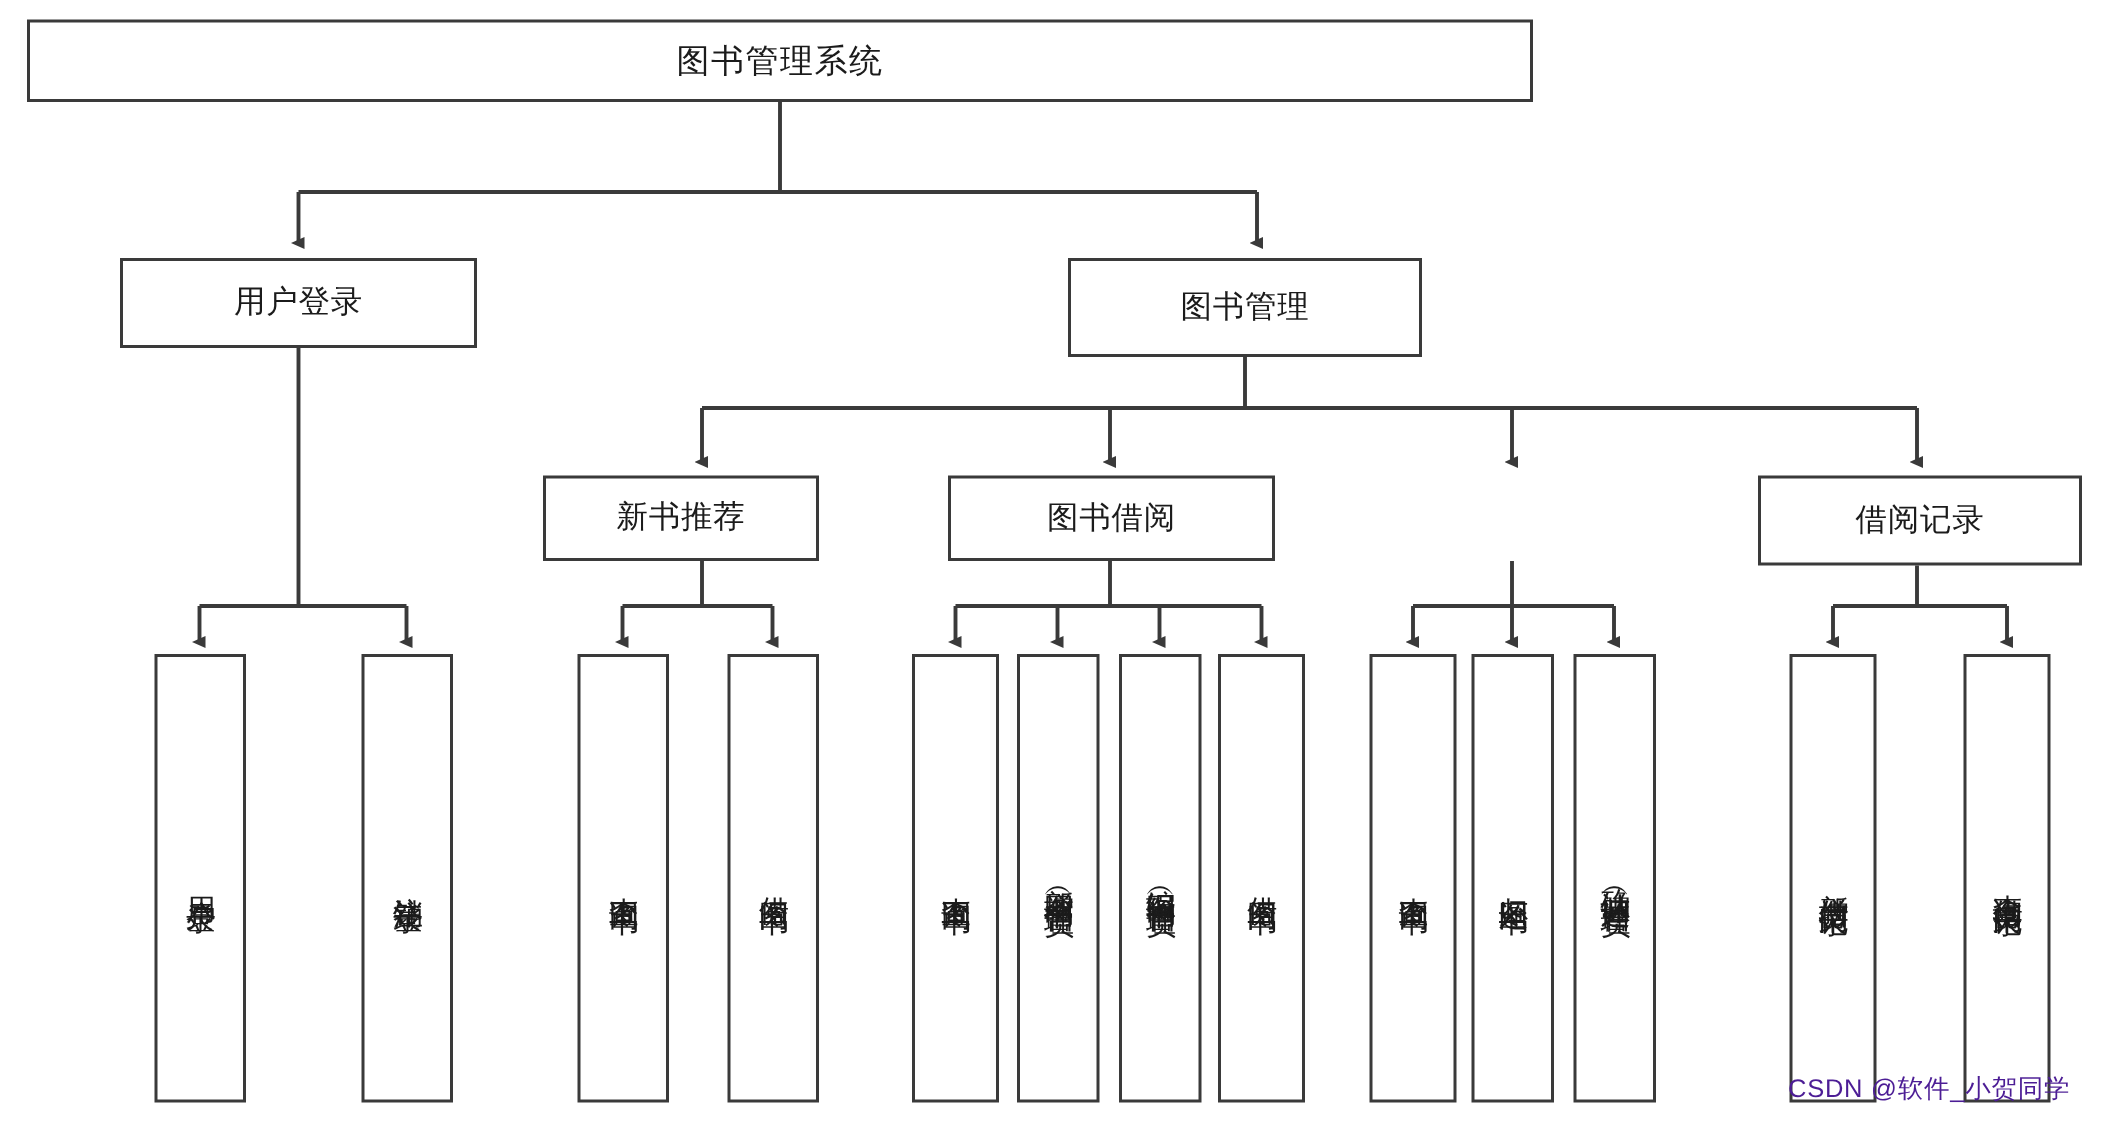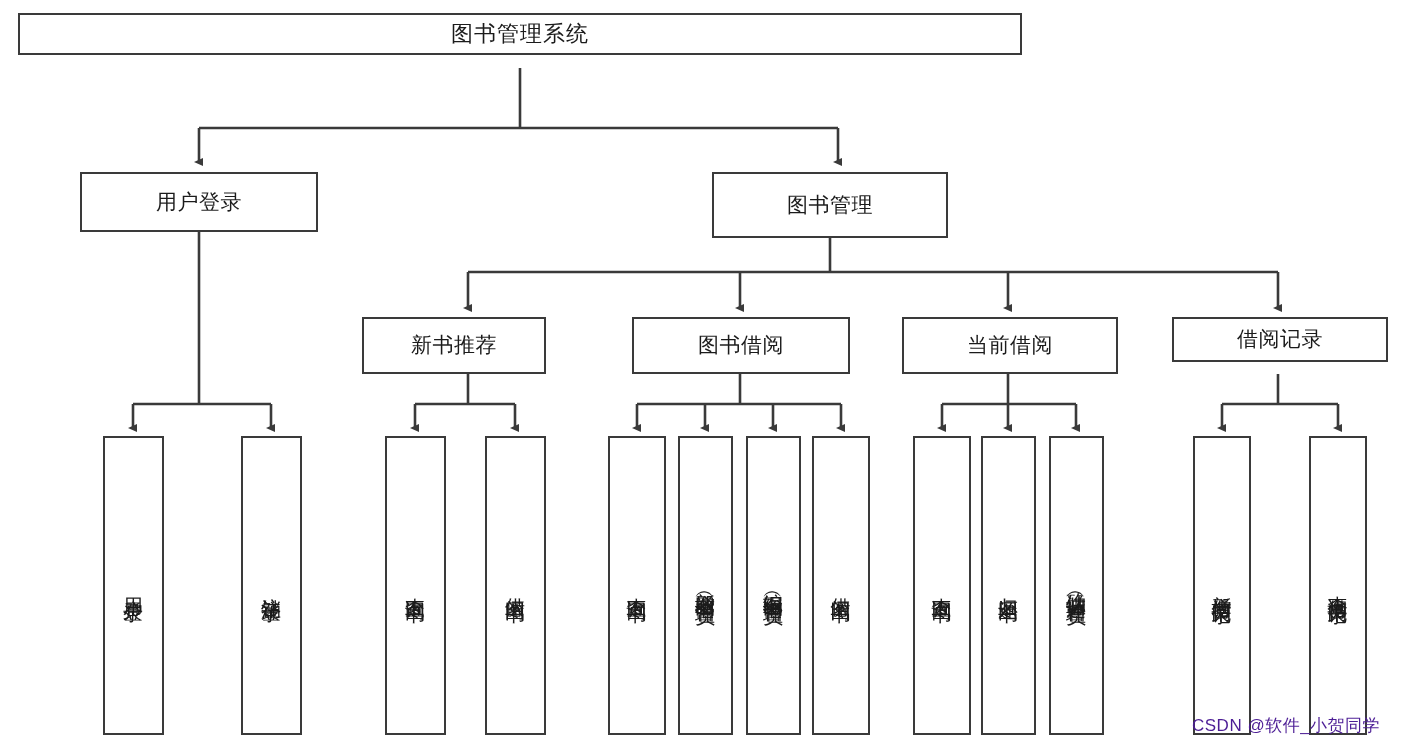--- a/index.html
+++ b/index.html
@@ -119,45 +119,42 @@
       <path d="M1008,404 L1008,428" marker-end="url(#arrow)"></path>
       <path d="M1076,404 L1076,428" marker-end="url(#arrow)"></path>
 
       <path d="M1278,374 L1278,404"></path>
       <path d="M1222,404 L1338,404"></path>
       <path d="M1222,404 L1222,428" marker-end="url(#arrow)"></path>
       <path d="M1338,404 L1338,428" marker-end="url(#arrow)"></path>
     </g>
   </svg>
 
-  <div class="node title" style="left:18px; top:13px; width:1004px; height:42px;">
+  <div class="node title" style="left:18px; top:13px; width:1004px; height:55px;">
     <span class="label">图书管理系统</span>
   </div>
 
   <div class="node horiz" style="left:80px; top:172px; width:238px; height:60px;">
     <span class="label">用户登录</span>
   </div>
 
   <div class="node horiz" style="left:712px; top:172px; width:236px; height:66px;align-items:center;">
     <span class="label">图书管理</span>
   </div>
 
   <div class="node horiz" style="left:362px; top:317px; width:184px; height:57px;">
     <span class="label">新书推荐</span>
   </div>
 
   <div class="node horiz" style="left:632px; top:317px; width:218px; height:57px;font-family:Liberation Serif, serif;">
     <span class="label">图书借阅</span>
   </div>
 
-  <div class="node horiz" style="left:902px; top:317px; width:216px; height:57px;">
-    <span class="label">当前借阅</span>
-  </div>
-
-  <div class="node horiz" style="left:1172px; top:317px; width:216px; height:45px;">
+
+  <div class="node horiz" style="left:1172px; top:317px; width:216px; height:60px;">
     <span class="label">借阅记录</span>
   </div>
 
   <div class="node vert" style="left:103px; top:436px; width:61px; height:299px;">
     <span class="label">用户登录</span>
   </div>
 
   <div class="node vert" style="left:241px; top:436px; width:61px; height:299px;">
     <span class="label">注销登录</span>
   </div>

